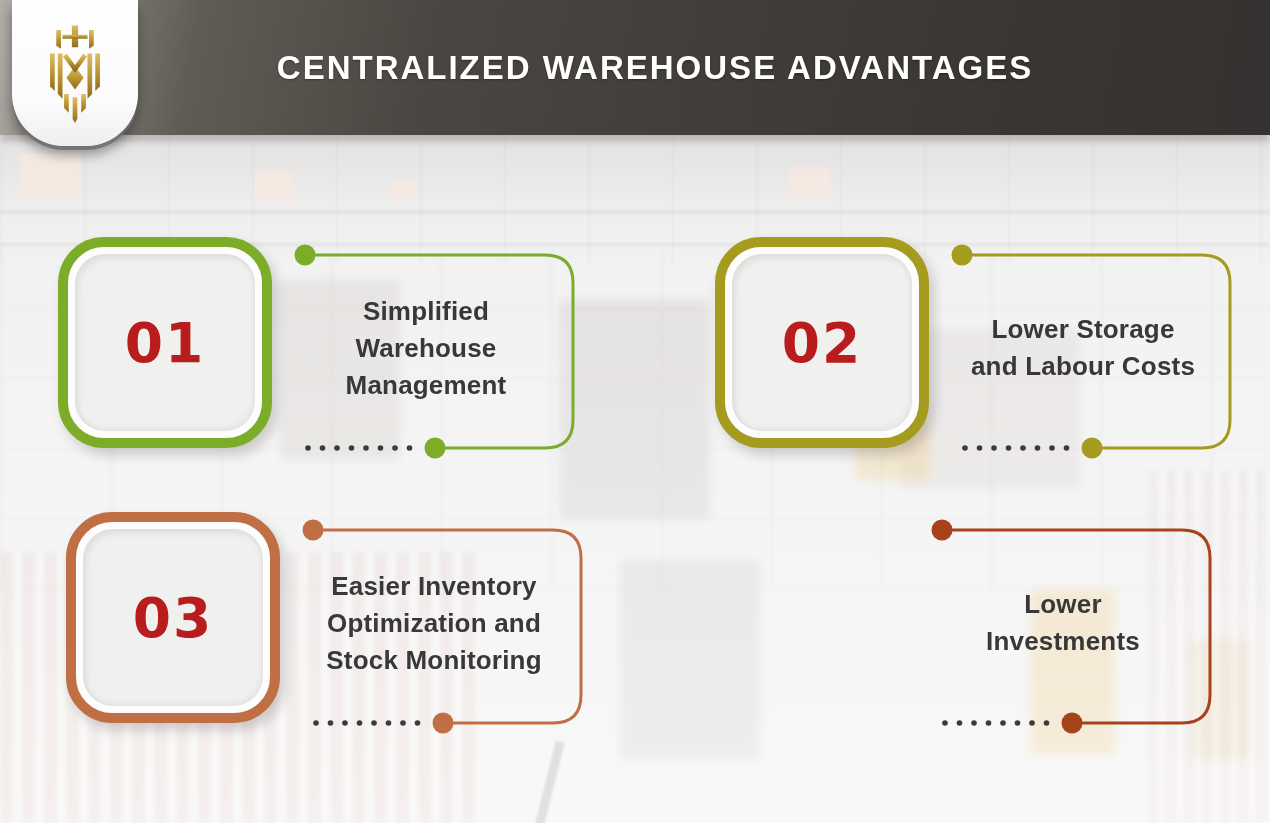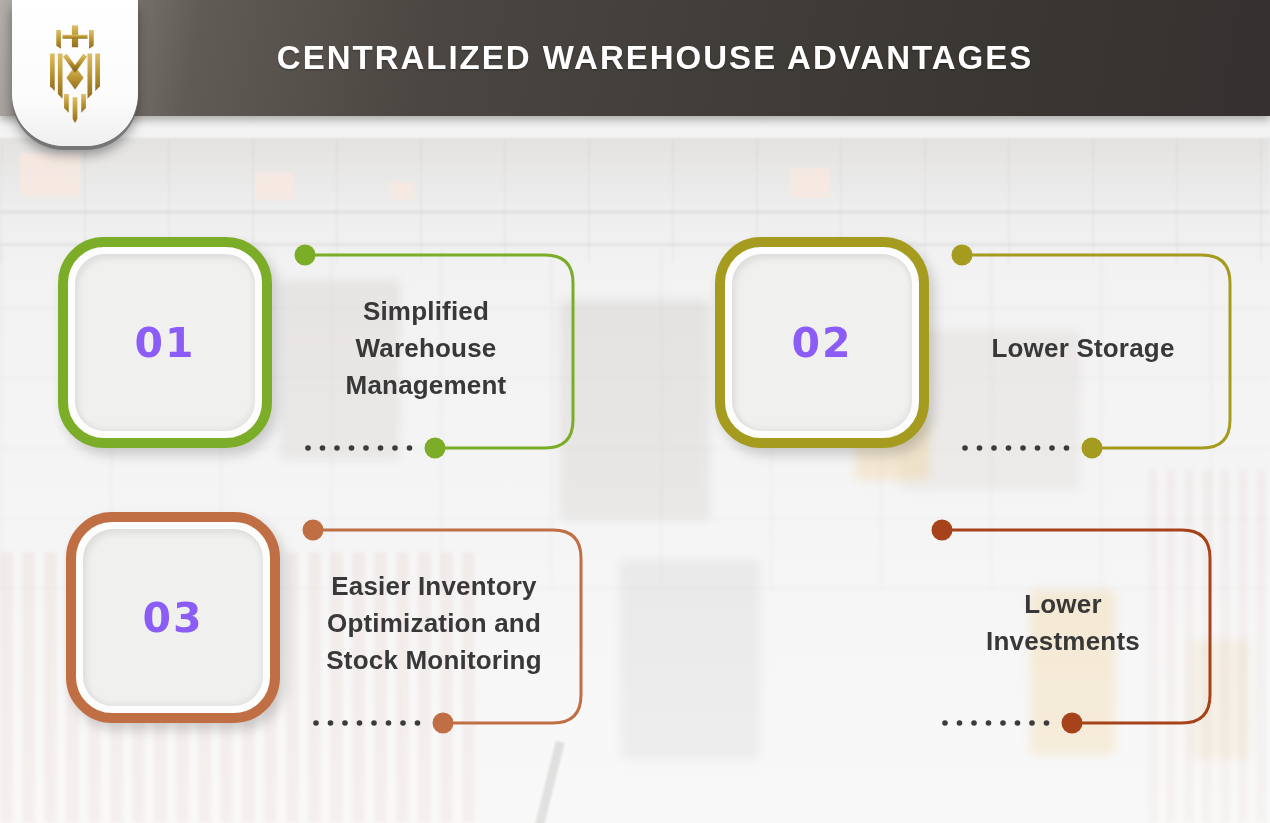--- a/index.html
+++ b/index.html
@@ -42,21 +42,21 @@
     opacity:.45;filter:blur(2px);
   }
   .bg-pole{position:absolute;left:540px;top:740px;width:9px;height:130px;background:rgba(70,64,58,0.35);transform:rotate(14deg);filter:blur(1px);}
   .bg-veil{
     position:absolute;inset:0;
     background:linear-gradient(180deg, rgba(255,255,255,0.30) 0%, rgba(255,255,255,0.42) 35%, rgba(255,255,255,0.55) 75%, rgba(255,255,255,0.62) 100%);
   }
 
   
   .banner{
-    position:absolute;left:0;top:0;width:1270px;height:116px;z-index:3;
+    position:absolute;left:0;top:0;width:1270px;height:135px;z-index:3;
     background:linear-gradient(100deg,#b2aea8 0px,#8a8580 70px,#605b55 200px,#4b4641 430px,#413d38 720px,#3a3632 1000px,#343130 1270px);
     box-shadow:0 4px 8px rgba(40,36,32,0.35);
     display:flex;align-items:center;justify-content:center;padding-left:40px;
   }
   .banner-title{
     color:#ffffff;font-size:33px;font-weight:800;letter-spacing:2px;
     text-shadow:0 1px 2px rgba(0,0,0,0.35);
   }
   .logo-badge{
     position:absolute;left:12px;top:0;width:126px;height:146px;z-index:5;
@@ -73,21 +73,21 @@
     position:absolute;left:0;top:0;width:214px;height:211px;
     border:10px solid var(--accent);border-radius:46px;background:#fdfdfd;
     box-shadow:5px 7px 12px rgba(60,60,60,0.22);
   }
   .num-card-inner{
     position:absolute;inset:7px;border-radius:30px;background:#f0f1ee;
     box-shadow:inset 3px 4px 7px rgba(0,0,0,0.08), inset -2px -3px 6px rgba(0,0,0,0.05);
     display:flex;align-items:center;justify-content:center;
   }
   .num{
-    font-size:41px;font-weight:800;color:#8b5cf6;letter-spacing:2px;
+    font-size:55px;font-weight:800;color:#b91c1c;letter-spacing:2px;
     font-family:"DejaVu Sans","Liberation Sans",sans-serif;
   }
   .connector{position:absolute;left:0;top:0;overflow:visible;}
   .label{
     position:absolute;left:218px;top:28px;width:300px;height:166px;
     display:flex;flex-direction:column;align-items:center;justify-content:center;
     text-align:center;font-size:26px;line-height:37px;font-weight:700;
     color:#383838;letter-spacing:0.2px;
   }
 </style>
@@ -194,20 +194,21 @@
           <circle cx="351.5" cy="211" r="2.8"></circle>
       </g>
     </svg>
     <div class="num-card">
       <div class="num-card-inner">
         <span class="num">02</span>
       </div>
     </div>
     <div class="label">
       <span>Lower Storage</span>
+      <span>and Labour Costs</span>
     </div>
   </div>
 
   <div class="item" style="left: 58px; top: 512px; margin-left: 8px; --accent: #c06f45;">
     <svg class="connector" width="520" height="230" viewBox="0 0 520 230">
       <path d="M247 18 H487 Q515 18 515 46 V183 Q515 211 487 211 H377" fill="none" stroke="currentColor" stroke-width="3"></path>
       <circle cx="247" cy="18" r="10.5" fill="currentColor"></circle>
       <circle cx="377" cy="211" r="10.5" fill="currentColor"></circle>
       <g fill="#3b3b3b">
         <circle cx="250" cy="211" r="2.8"></circle>

